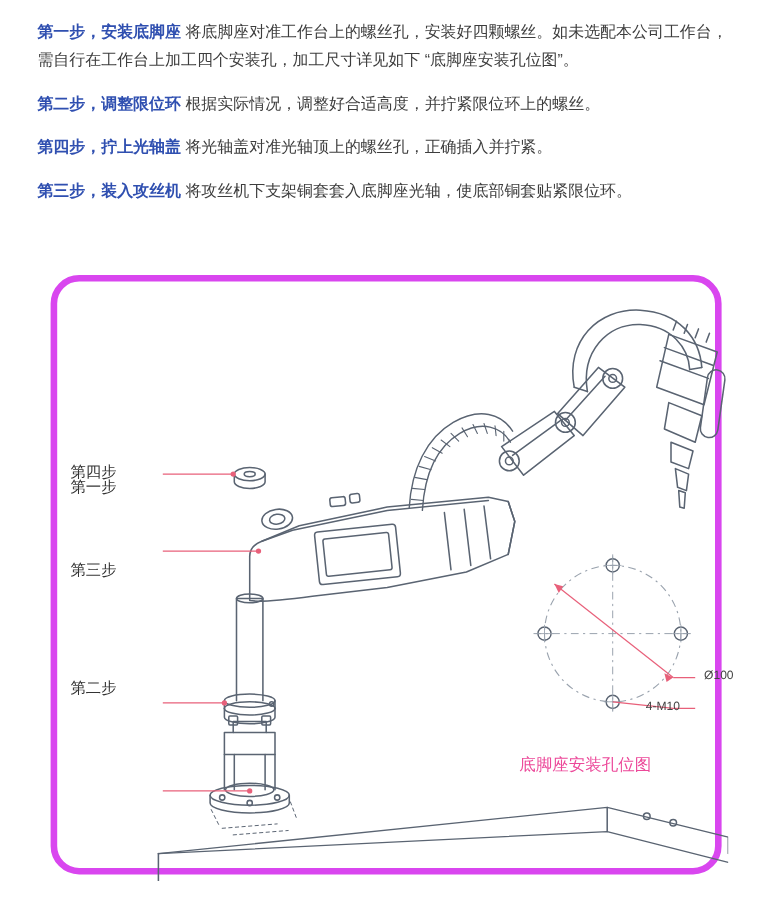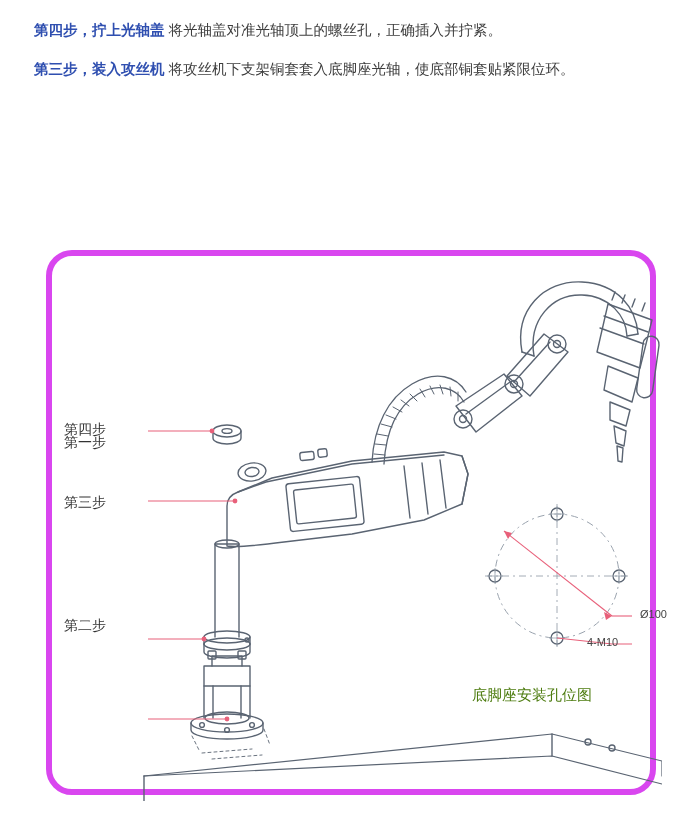--- a/index.html
+++ b/index.html
@@ -62,46 +62,52 @@
   }
 
   .callout {
     position: absolute;
     font-size: 14px;
     color: #333;
     white-space: nowrap;
   }
   .callout-1 { left: 12px;  top: 178px; }
   .callout-2 { left: 12px;  top: 361px; }
-  .callout-3 { left: 12px;  top: 238px; }
+  .callout-3 { left: 12px;  top: 254px; }
   .callout-4 { left: 12px;  top: 165px; }
 
   .hole-caption {
     position: absolute;
     left: 420px;
     top: 430px;
     font-size: 15px;
-    color: #4d7c0f;
+    color: #ec4899;
     white-space: nowrap;
   }
   .dim-label {
     position: absolute;
     font-size: 11px;
     color: #444;
     white-space: nowrap;
   }
   .dim-d100 { left: 540px; top: 352px; margin-left: 48px; }
   .dim-m10  { left: 535px; top: 380px; }
 </style>
 </head>
 <body>
 
 <div class="steps">
 
-
+  <p class="step-para">
+    <span class="step-label">第一步，</span><span class="step-title">安装底脚座</span><span class="step-body"> 将底脚座对准工作台上的螺丝孔，安装好四颗螺丝。如未选配本公司工作台，需自行在工作台上加工四个安装孔，加工尺寸详见如下 “底脚座安装孔位图”。</span>
+  </p>
+
+  <p class="step-para">
+    <span class="step-label">第二步，</span><span class="step-title">调整限位环</span><span class="step-body"> 根据实际情况，调整好合适高度，并拧紧限位环上的螺丝。</span>
+  </p>
 
   <p class="step-para">
     <span class="step-label">第四步，</span><span class="step-title">拧上光轴盖</span><span class="step-body"> 将光轴盖对准光轴顶上的螺丝孔，正确插入并拧紧。</span>
   </p>
 
   <p class="step-para">
     <span class="step-label">第三步，</span><span class="step-title">装入攻丝机</span><span class="step-body"> 将攻丝机下支架铜套套入底脚座光轴，使底部铜套贴紧限位环。</span>
   </p>
 
 </div>

